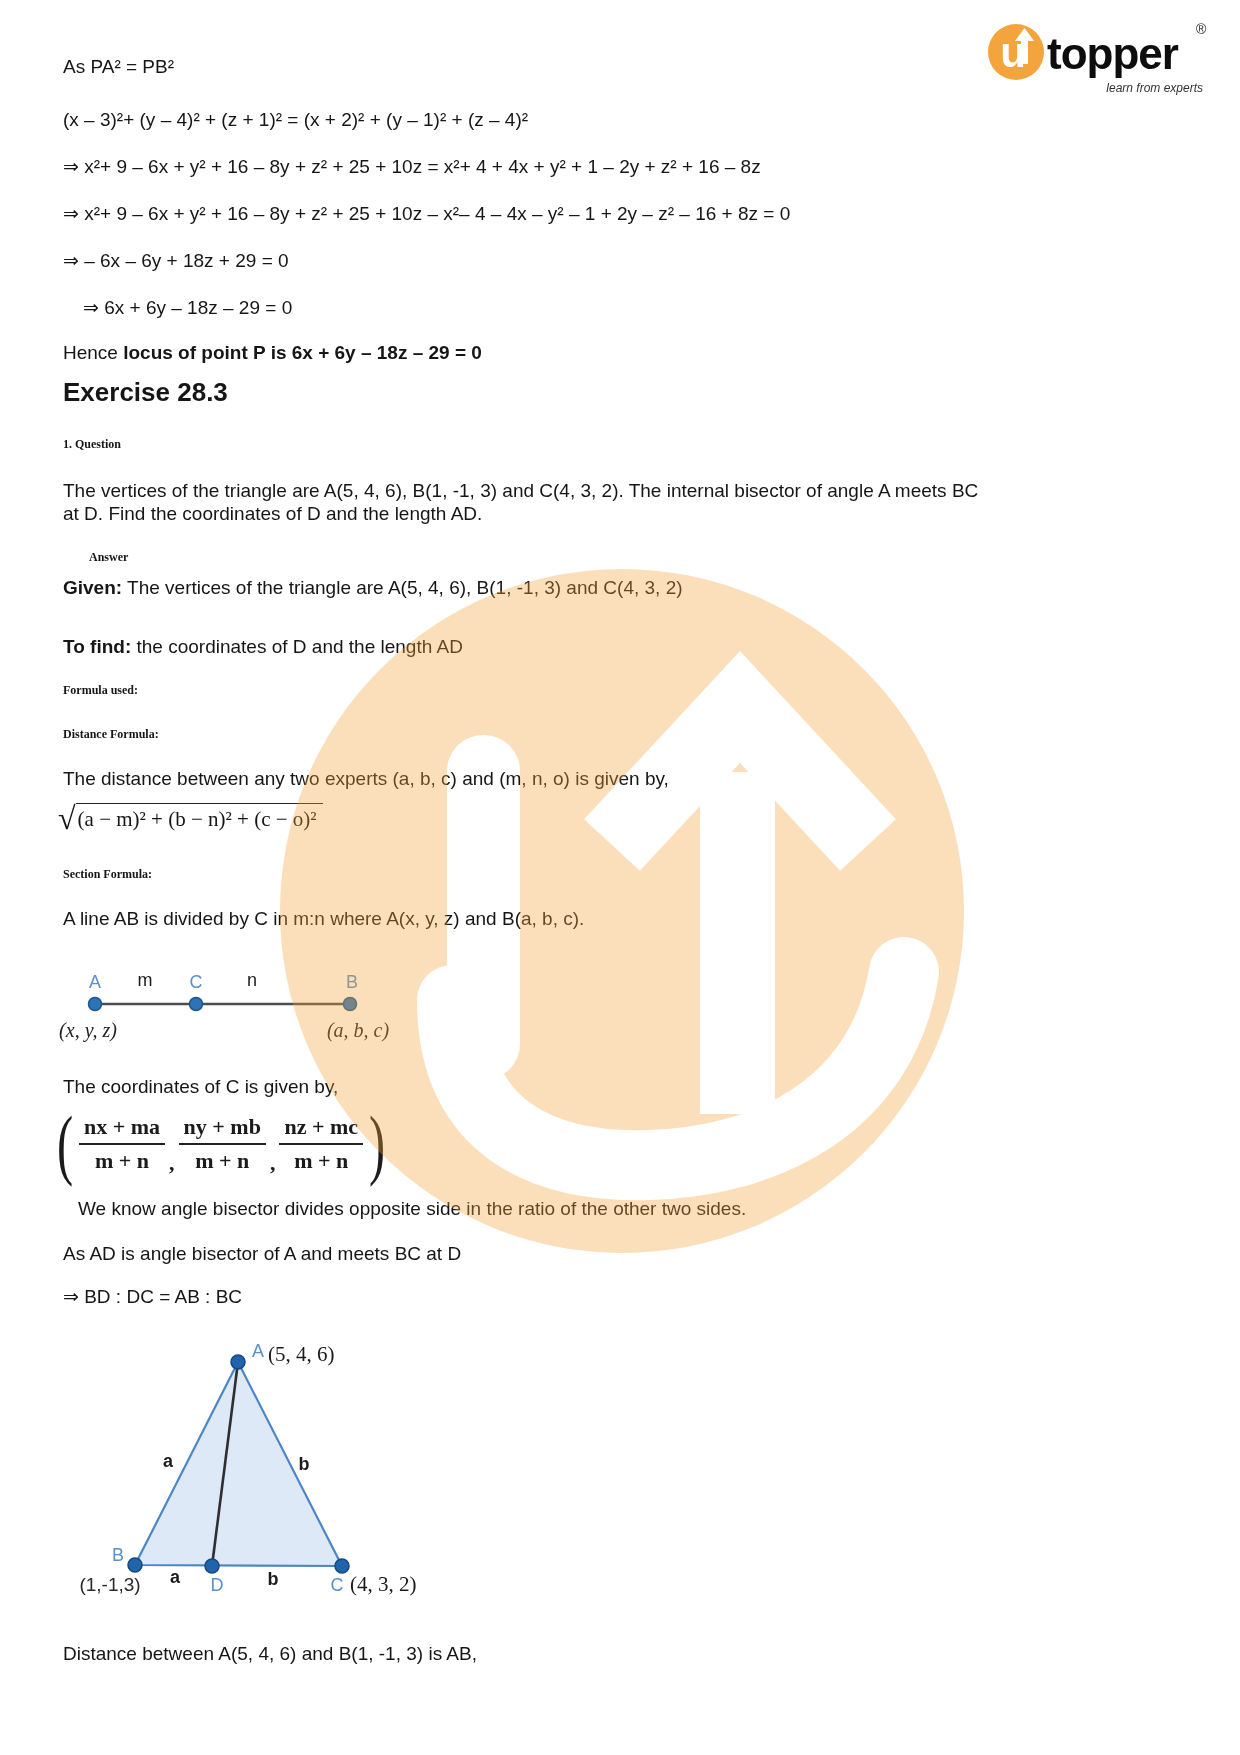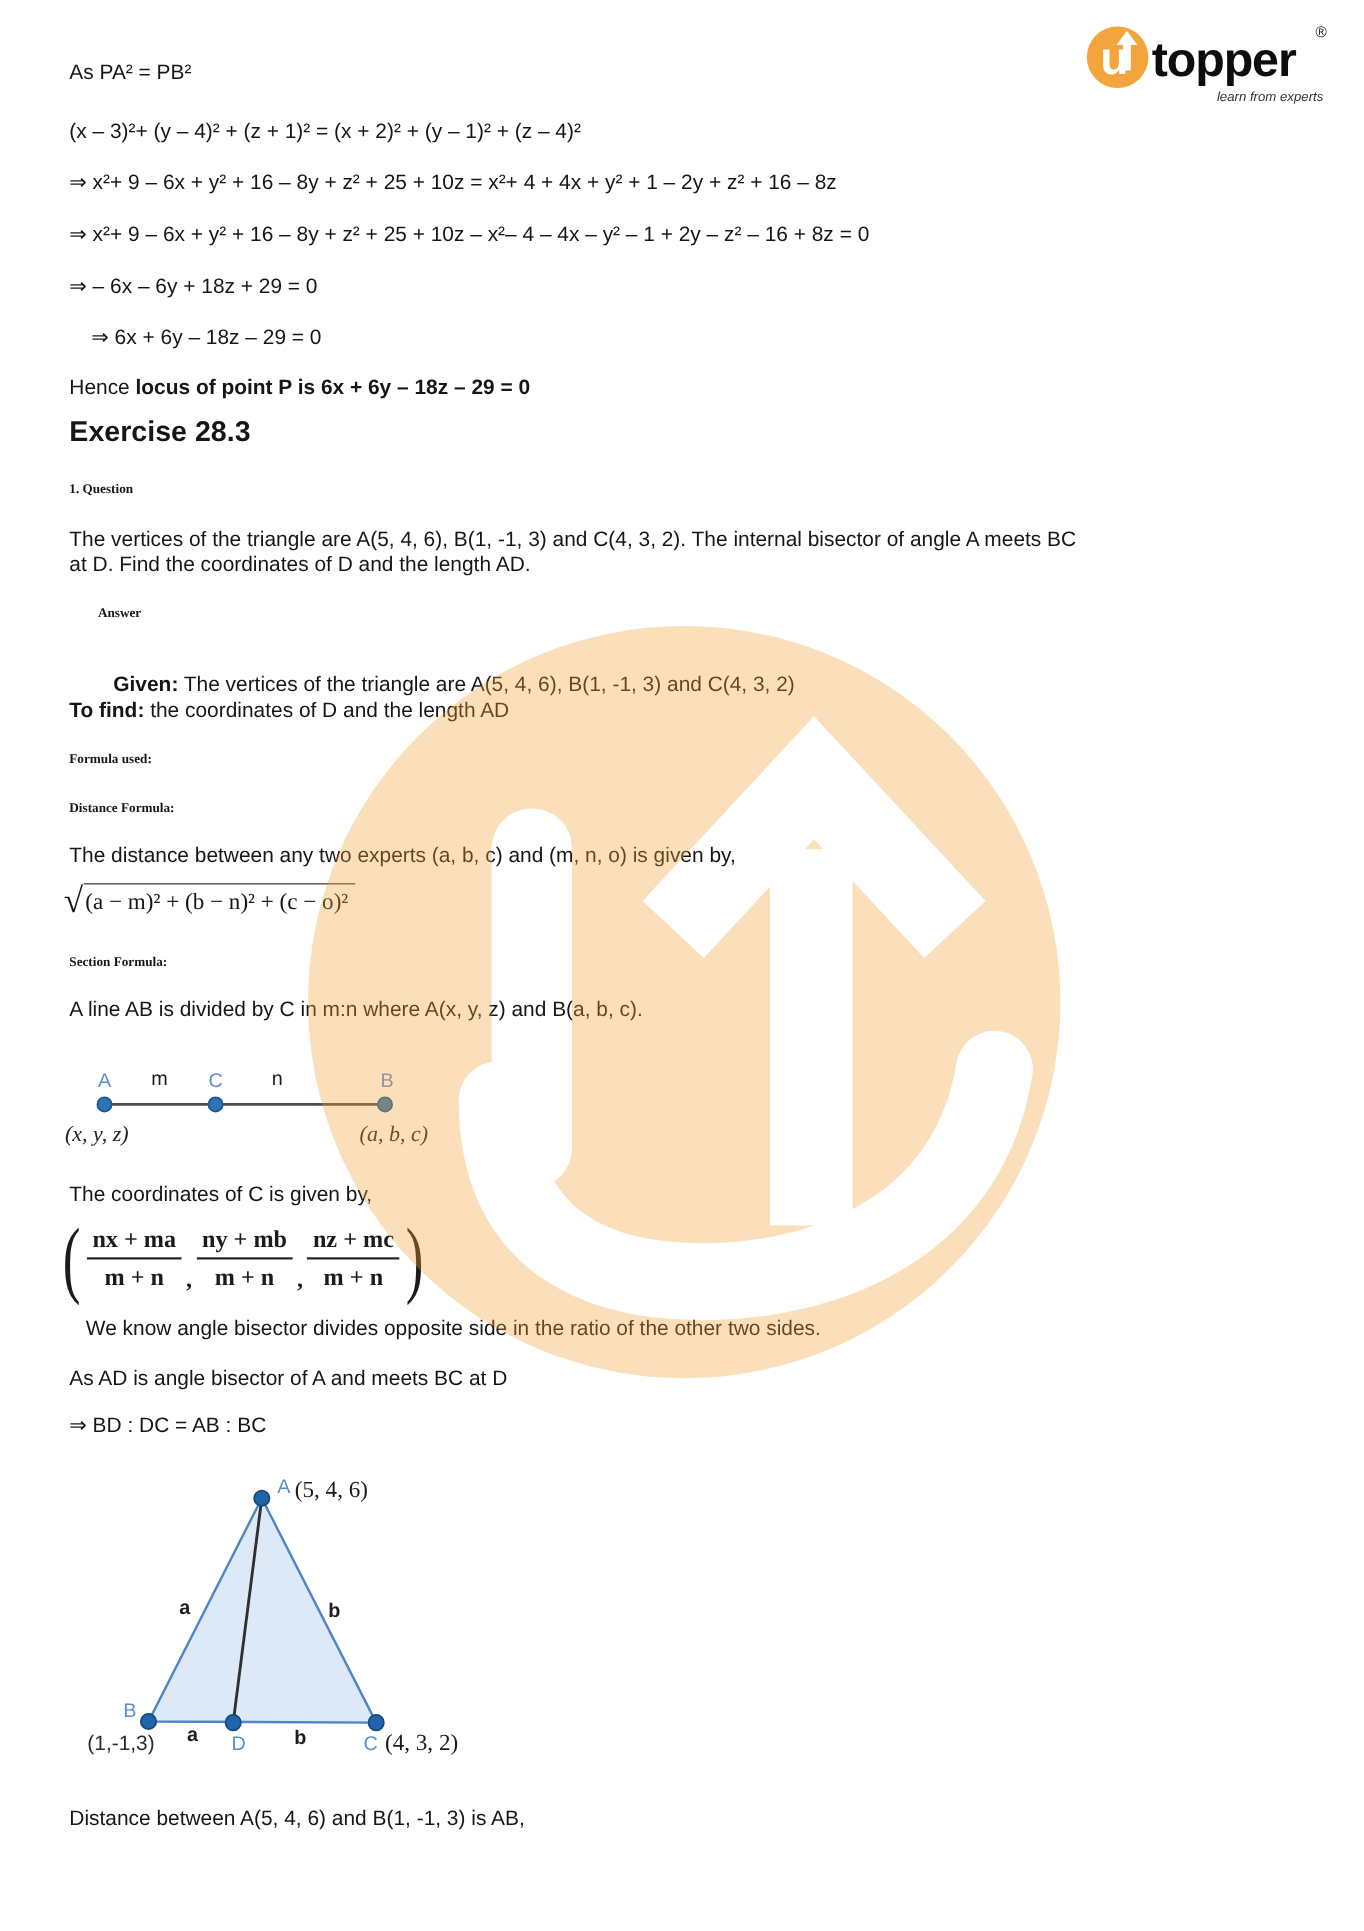--- a/index.html
+++ b/index.html
@@ -61,21 +61,21 @@
     <div class="tline heading-xl" style="left:63px;top:381px;">Exercise 28.3</div>
     <div class="tline heading" style="left:63px;top:433px;">1. Question</div>
 
     <div class="tline qtext" style="left:63px;top:479px;">
       <span>The vertices of the triangle are A(5, 4, 6), B(1, -1, 3) and C(4, 3, 2). The internal bisector of angle A meets BC</span>
       <span>at D. Find the coordinates of D and the length AD.</span>
     </div>
 
     <div class="tline heading" style="left:63px;top:546px;margin-left:26px;">Answer</div>
 
-    <div class="tline" style="left:63px;top:611px;margin-left:40px;">
+    <div class="tline" style="left:63px;top:576px;">
       <span class="bold">Given:</span><span> The vertices of the triangle are A(5, 4, 6), B(1, -1, 3) and C(4, 3, 2)</span>
     </div>
     <div class="tline" style="left:63px;top:635px;">
       <span class="bold">To find:</span><span> the coordinates of D and the length AD</span>
     </div>
 
     <div class="tline heading" style="left:63px;top:679px;">Formula used:</div>
     <div class="tline heading" style="left:63px;top:723px;">Distance Formula:</div>
     <div class="tline" style="left:63px;top:767px;">The distance between any two experts (a, b, c) and (m, n, o) is given by,</div>
 

